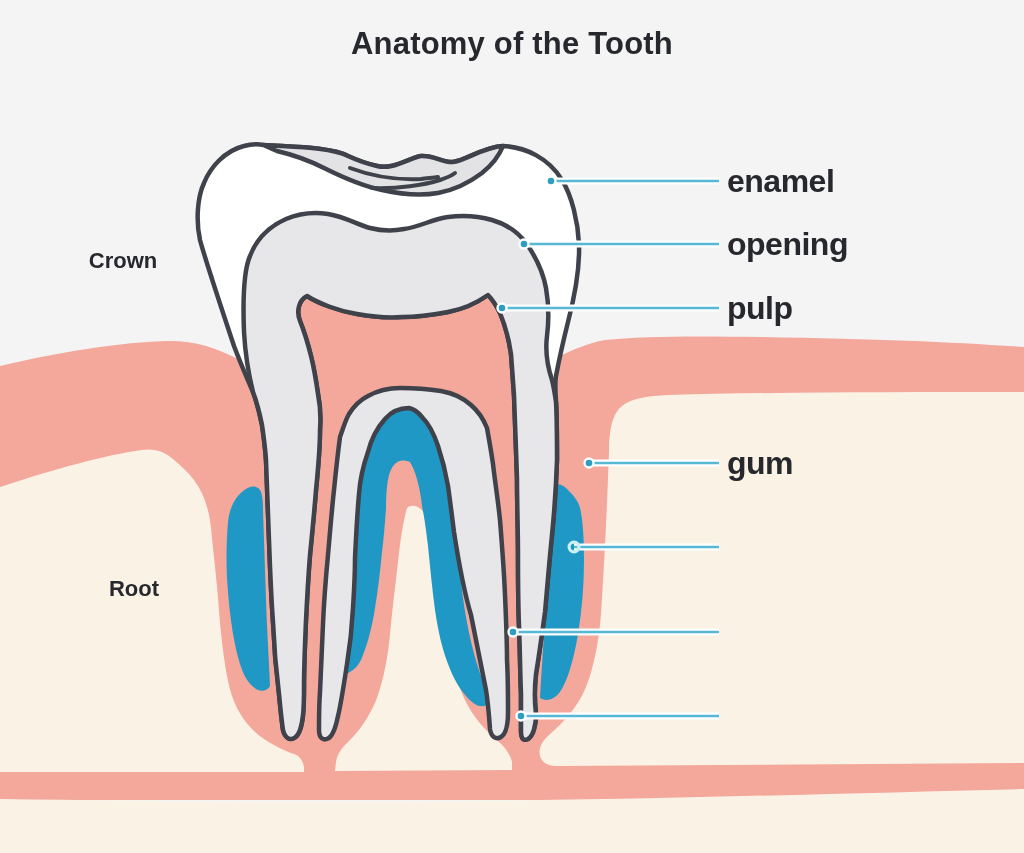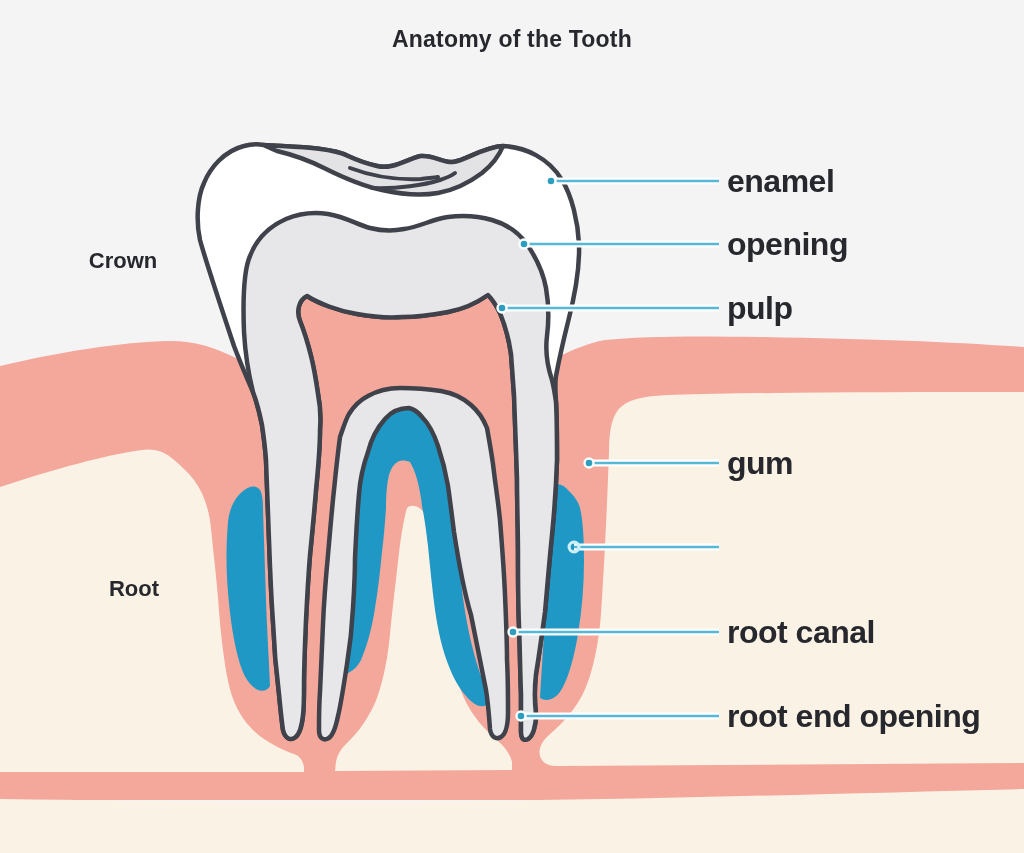--- a/index.html
+++ b/index.html
@@ -5,21 +5,21 @@
   html,body{margin:0;padding:0;}
   #stage{
     position:relative;
     width:1024px;height:853px;
     background:#F4F4F5;
     overflow:hidden;
     font-family:"Liberation Sans", sans-serif;
   }
   #diagram-svg{position:absolute;left:0;top:0;}
   .txt{position:absolute;color:#26282D;font-weight:bold;white-space:nowrap;}
-  #title{left:0;right:0;top:26px;text-align:center;font-size:23px;letter-spacing:.2px;}
+  #title{left:0;right:0;top:26px;text-align:center;font-size:31px;letter-spacing:.2px;}
   .region-label{font-size:22px;transform:translate(-50%,-50%);}
   .part-label{font-size:32px;transform:translate(0,-50%);left:727px;letter-spacing:-0.5px;}
 </style>
 </head>
 <body>
 
 <div id="stage">
 <svg id="diagram-svg" width="1024" height="853" viewBox="0 0 1024 853">
 
   <path fill="#F4A79B" d="M 0,366
@@ -334,15 +334,13 @@
   </g>
 </svg>
 
   <div id="title" class="txt">Anatomy of the Tooth</div>
   <div class="txt region-label" style="left:123px;top:261px;">Crown</div>
   <div class="txt region-label" style="left:134px;top:589px;">Root</div>
   <div class="txt part-label" style="top:181px;">enamel</div>
   <div class="txt part-label" style="top:244px;">opening</div>
   <div class="txt part-label" style="top:308px;">pulp</div>
   <div class="txt part-label" style="top:463px;">gum</div>
-  <div class="txt part-label" style="top:632px;">root canal</div>
-  <div class="txt part-label" style="top:716px;">root end opening</div>
 </div>
 
 </body></html>

